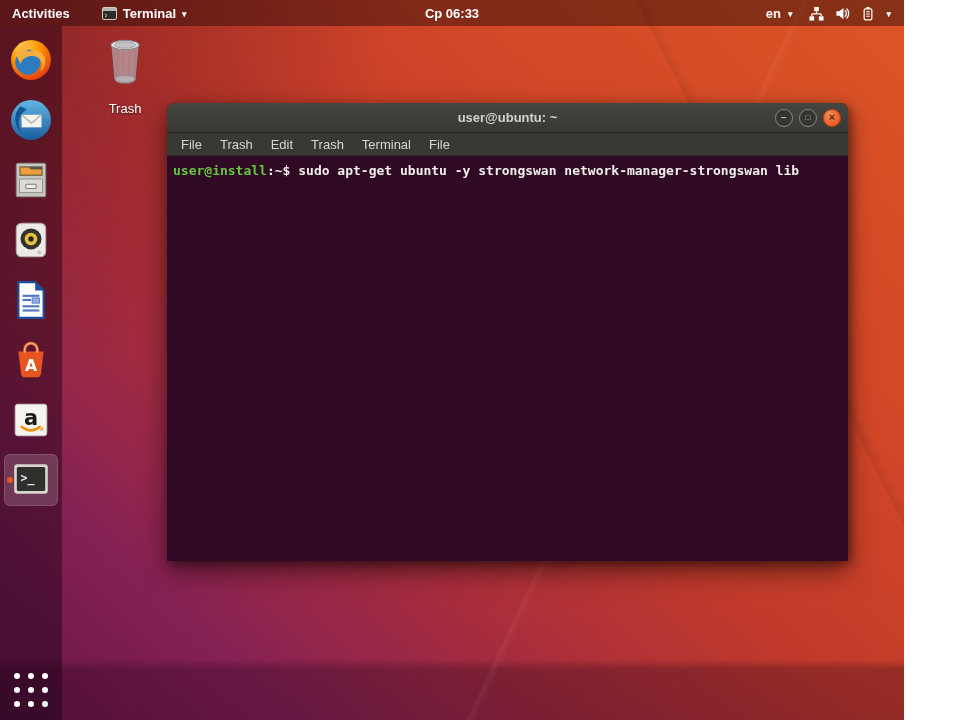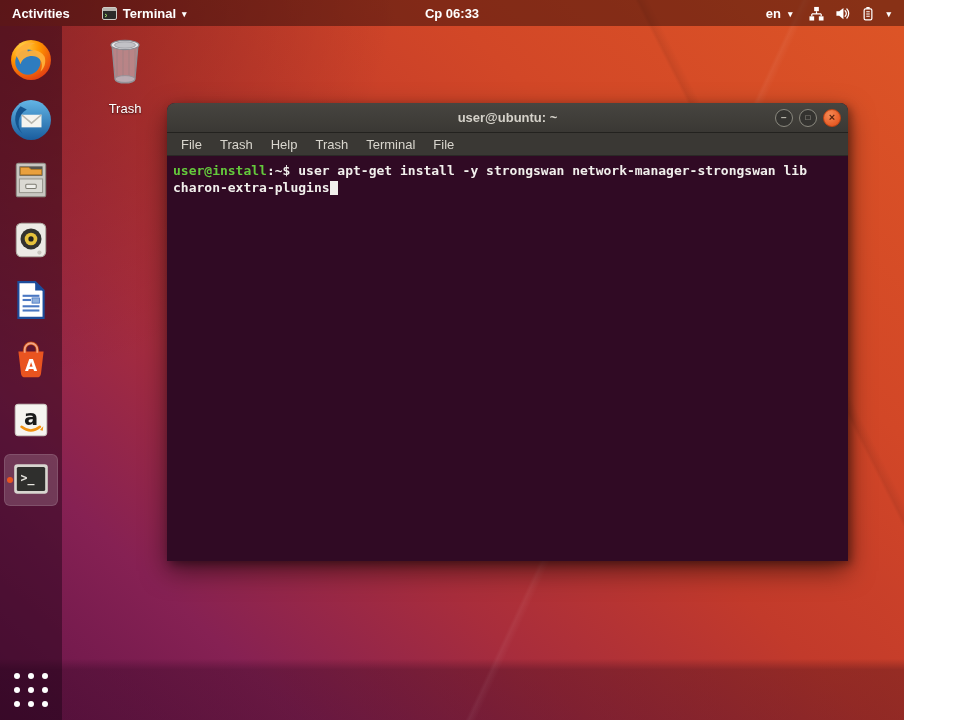--- a/index.html
+++ b/index.html
@@ -266,25 +266,24 @@
       <span class="win-buttons">
         <span class="win-btn min">−</span>
         <span class="win-btn max">□</span>
         <span class="win-btn close">×</span>
       </span>
     </div>
 
     <div class="menubar">
       <span class="menu-item">File</span>
       <span class="menu-item">Trash</span>
-      <span class="menu-item">Help</span>
+      <span class="menu-item">Edit</span>
       <span class="menu-item">Trash</span>
       <span class="menu-item">Terminal</span>
       <span class="menu-item">File</span>
     </div>
 
     <div class="termbody">
-      <div class="term-line"><span class="p-green">user@install</span><span>:</span><span>~</span><span>$</span><span> user apt-get install -y strongswan network-manager-strongswan lib</span></div>
-      <div class="term-line"><span>charon-extra-plugins</span><span class="cursor"></span></div>
+      <div class="term-line"><span class="p-green">user@install</span><span>:</span><span>~</span><span>$</span><span> sudo apt-get ubuntu -y strongswan network-manager-strongswan lib</span></div>
     </div>
   </div>
 
 </div>
 
 </body></html>

